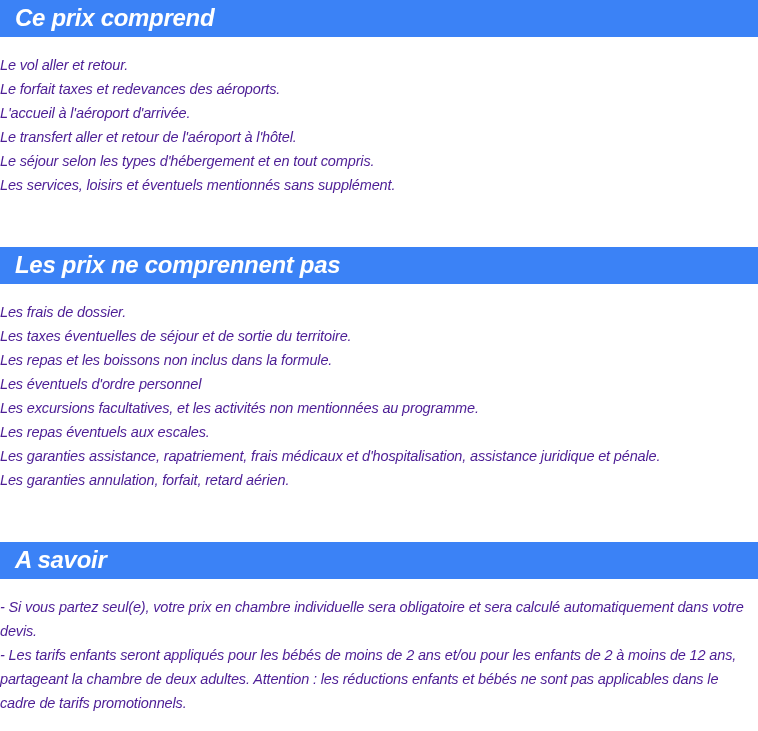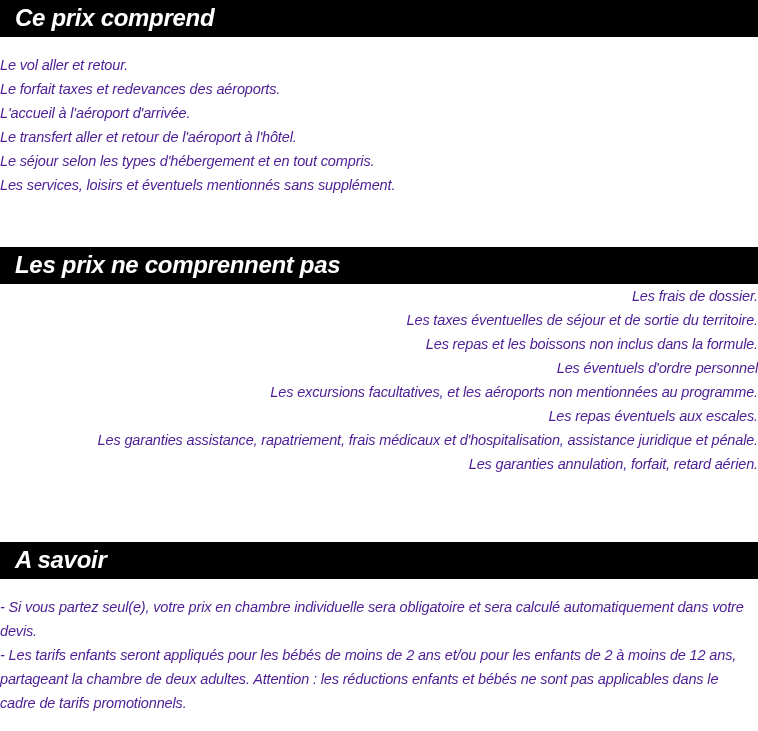--- a/index.html
+++ b/index.html
@@ -14,21 +14,21 @@
       font-family: "Liberation Sans", "DejaVu Sans", sans-serif;
       position: relative;
     }
     .section {
       position: absolute;
       left: 0;
       width: 758px;
     }
     .band {
       height: 37px;
-      background: #000000;
+      background: #3b82f6;
       position: relative;
     }
     .band h2 {
       margin: 0;
       position: absolute;
       left: 15px;
       top: 3px;
       font-size: 24px;
       line-height: 30px;
       font-style: italic;
@@ -57,21 +57,21 @@
       font-size: 14.5px;
       line-height: 24px;
       font-style: italic;
       color: #4c1d95;
       width: 752px;
       letter-spacing: -0.15px;
     }
     #sec1 { top: 0; }
     #sec1 .list { margin-top: 16px; }
     #sec2 { top: 247px; }
-    #sec2 .list { margin-top: 0; text-align: right; }
+    #sec2 .list { margin-top: 16px; }
     #sec3 { top: 542px; }
     #sec3 .body { margin-top: 16px; }
   </style>
 </head>
 <body>
 
 <section class="section" id="sec1">
   <div class="band">
     <h2>Ce prix comprend</h2>
   </div>
@@ -87,21 +87,21 @@
 
 <section class="section" id="sec2">
   <div class="band">
     <h2>Les prix ne comprennent pas</h2>
   </div>
   <ul class="list">
     <li>Les frais de dossier.</li>
     <li>Les taxes éventuelles de séjour et de sortie du territoire.</li>
     <li>Les repas et les boissons non inclus dans la formule.</li>
     <li>Les éventuels d'ordre personnel</li>
-    <li>Les excursions facultatives, et les aéroports non mentionnées au programme.</li>
+    <li>Les excursions facultatives, et les activités non mentionnées au programme.</li>
     <li>Les repas éventuels aux escales.</li>
     <li>Les garanties assistance, rapatriement, frais médicaux et d'hospitalisation, assistance juridique et pénale.</li>
     <li>Les garanties annulation, forfait, retard aérien.</li>
   </ul>
 </section>
 
 <section class="section" id="sec3">
   <div class="band">
     <h2>A savoir</h2>
   </div>

